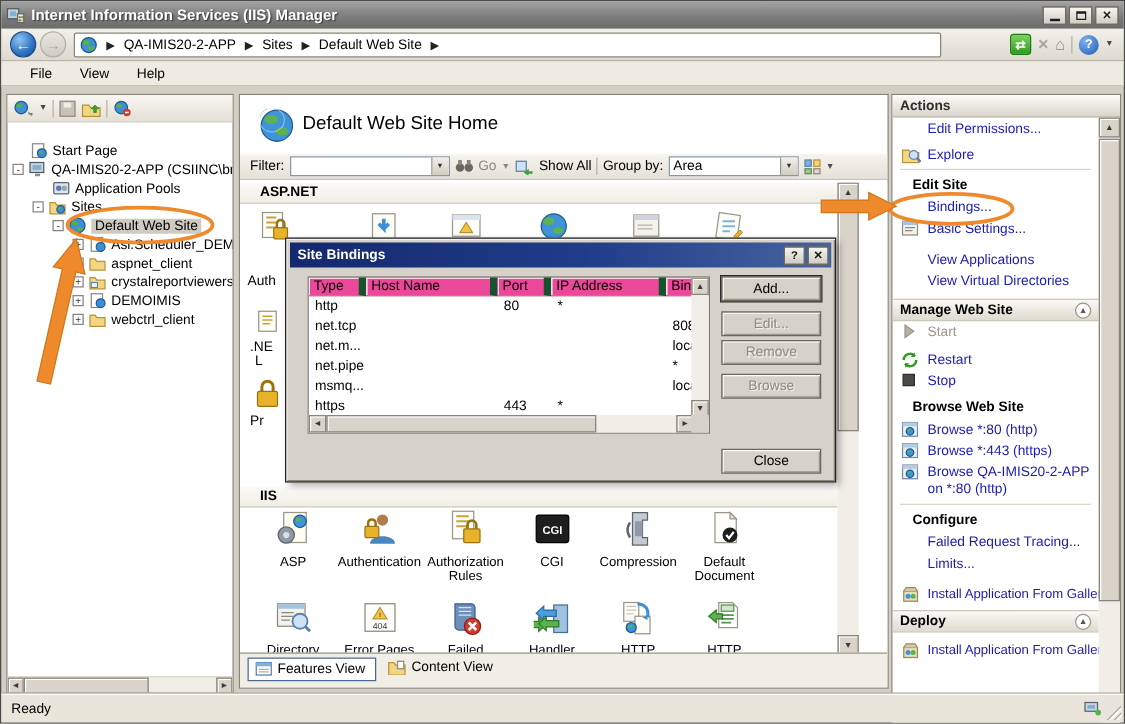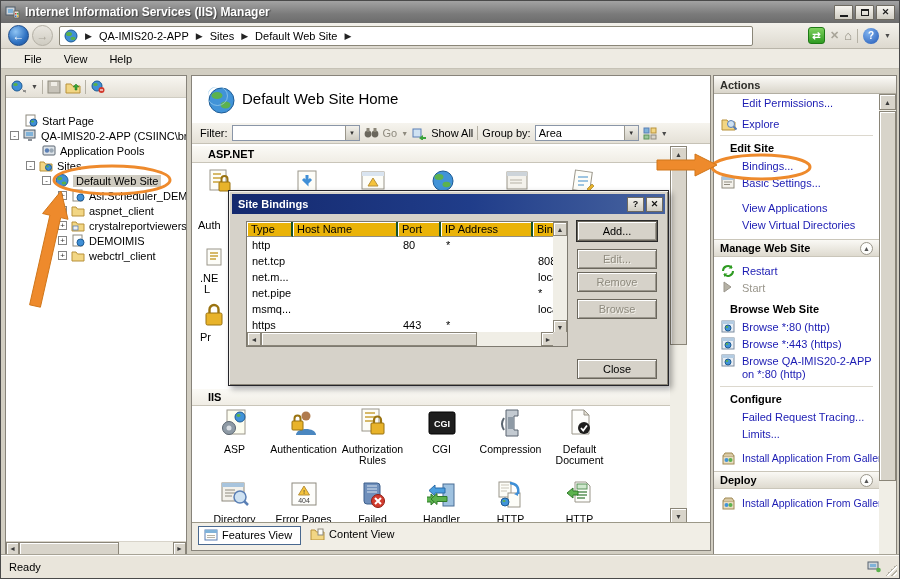--- a/index.html
+++ b/index.html
@@ -120,21 +120,21 @@
   .dialog { position:absolute; left:227px; top:189px; width:441px; height:196px; background:#d6d2c9;
     border:1px solid #24242a; box-shadow:inset 1px 1px 0 #f4f2ec, inset -1px -1px 0 #8a8578, 3px 3px 6px rgba(0,0,0,.35);
     z-index:20; }
   .dtitle { position:absolute; left:3px; top:3px; right:3px; height:20px;
     background:linear-gradient(90deg,#14296e,#203d8a 55%,#47639f); color:#fff; font-weight:bold;
     display:flex; align-items:center; padding-left:6px; }
   .dtbtn { width:17px; height:15px; margin-right:2px; background:linear-gradient(#f5f3ed,#cecbc1);
     border:1px solid #6e6a60; font-size:9px; font-weight:bold; color:#111; display:flex; align-items:center; justify-content:center; }
   .listview { position:absolute; left:17px; top:30px; width:322px; height:126px; background:#fff; border:1px solid #7e7a70; }
   .lvhead { display:flex; height:15px; }
-  .lvh { background:#eab308; border-right:2px solid #14532d; border-bottom:1px solid #928e82;
+  .lvh { background:#ec4899; border-right:6px solid #14532d; border-bottom:1px solid #928e82;
     box-shadow:inset 1px 1px 0 #fff; padding:1px 16px 0 4px; overflow:hidden; white-space:nowrap; flex:none; }
   .lvrow { display:flex; height:16px; align-items:center; }
   .lvc { padding-left:5px; overflow:hidden; white-space:nowrap; flex:none; }
   .lv-vscroll { position:absolute; right:0; top:0; width:14px; height:112px; background:#f0eee6; }
   .lv-hscroll { position:absolute; left:0; bottom:0; height:14px; width:308px; background:#f0eee6; display:flex; }
   .lvcorner { position:absolute; right:0; bottom:0; width:14px; height:14px; background:#d6d2c9; }
   .dbtn { position:absolute; left:348px; width:80px; height:20px; background:#d6d2c9;
     border:1px solid #6b675d; box-shadow:inset 1px 1px 0 #fff, inset -1px -1px 0 #9a968c;
     text-align:center; padding-top:3px; }
   .dbtn.def { outline:1px solid #2a2a2a; }
@@ -578,34 +578,40 @@
       <div class="ai link" style="margin-top:8px">
         <span>View Applications</span>
       </div>
       <div class="ai link">
         <span>View Virtual Directories</span>
       </div>
       <div class="abar" style="margin-top:6px">
         <span>Manage Web Site</span>
         <span class="chev">▲</span>
       </div>
+      <div class="ai disabled">
+        <svg class="aic" width="12" height="12" viewBox="0 0 12 12">
+          <path d="M3 1 l7 5 -7 5 z" fill="#b5b1a5" stroke="#9a968c"></path>
+        </svg>
+        <span>Start</span>
+      </div>
       <div class="ai link" style="margin-top:5px">
         <svg class="aic" width="14" height="14" viewBox="0 0 14 14">
           <path d="M2 7 a5 5 0 0 1 9-3" fill="none" stroke="#2f9b22" stroke-width="2"></path>
             <path d="M11 1 v3.5 h-3.5 z" fill="#2f9b22"></path>
           <path d="M12 7 a5 5 0 0 1-9 3" fill="none" stroke="#2f9b22" stroke-width="2"></path>
             <path d="M3 13 v-3.5 h3.5 z" fill="#2f9b22"></path>
         </svg>
         <span>Restart</span>
       </div>
-      <div class="ai disabled">
+      <div class="ai link">
         <svg class="aic" width="12" height="12" viewBox="0 0 12 12">
-          <path d="M3 1 l7 5 -7 5 z" fill="#b5b1a5" stroke="#9a968c"></path>
-        </svg>
-        <span>Start</span>
+          <rect x="1.5" y="1.5" width="9" height="9" fill="#4a4a46" stroke="#2e2e2a"></rect>
+        </svg>
+        <span>Stop</span>
       </div>
       <div class="ah" style="margin-top:4px">Browse Web Site</div>
       <div class="ai link" style="margin-top:2px">
         <svg class="aic" width="14" height="13" viewBox="0 0 14 13">
           <rect x="1" y="1" width="12" height="11" fill="#e8eef4" stroke="#7a8ba0"></rect>
             <rect x="1" y="1" width="12" height="3" fill="#b4ccE2"></rect>
           <circle cx="7" cy="8" r="3" fill="#4193d8" stroke="#1c5a94"></circle>
             <ellipse cx="6" cy="7" rx="1.3" ry=".9" fill="#5cb24e"></ellipse>
         </svg>
         <span>Browse *:80 (http)</span>

